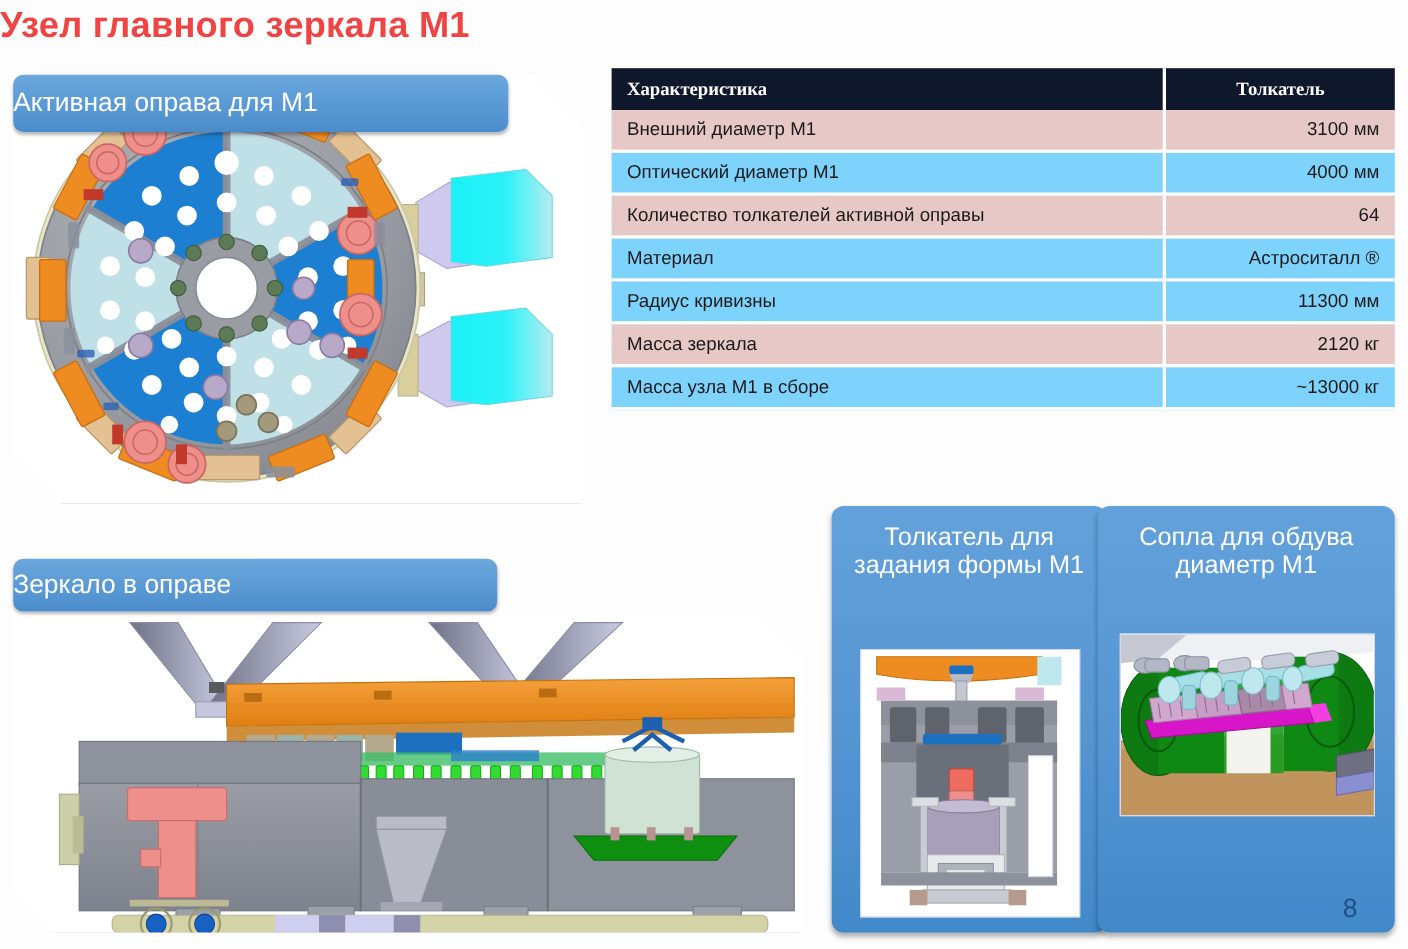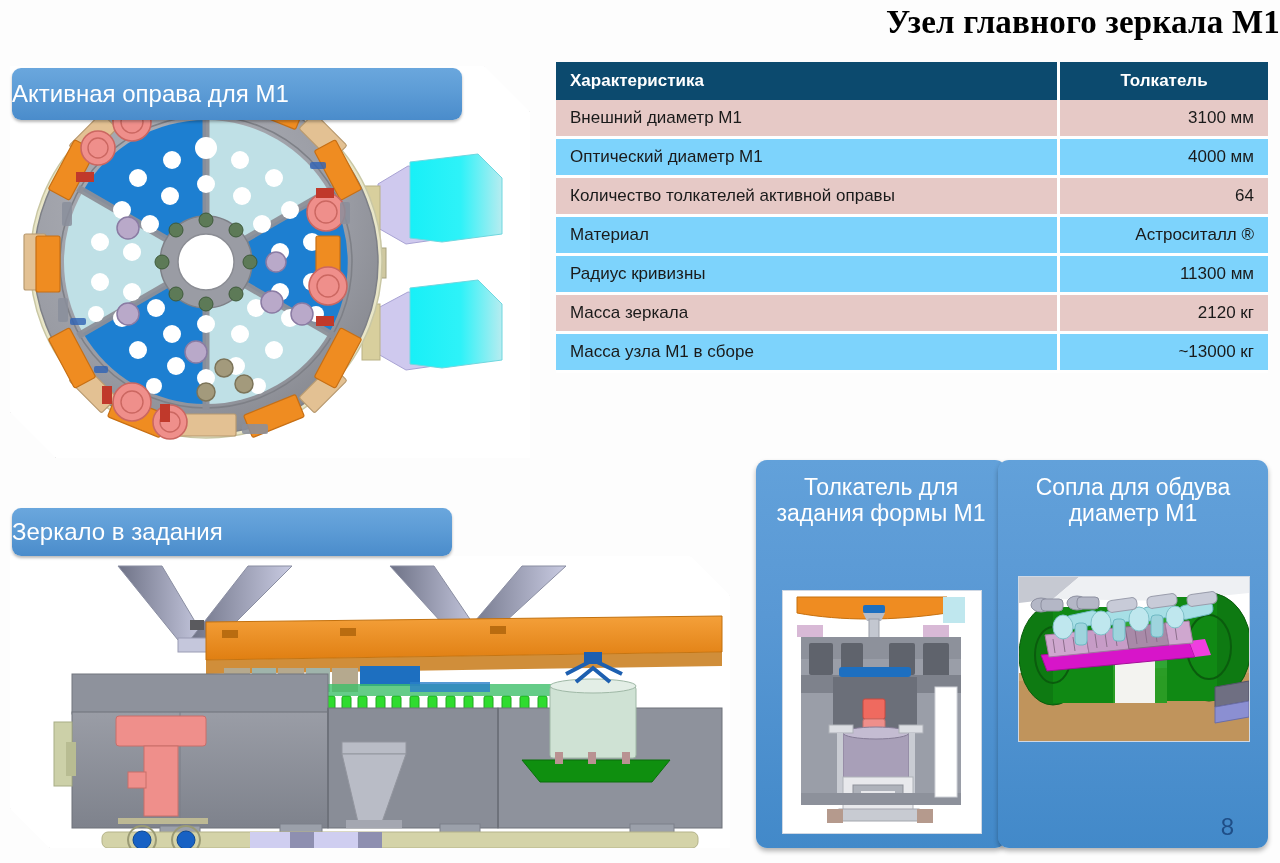--- a/index.html
+++ b/index.html
@@ -8,25 +8,24 @@
     width:1280px;height:863px;
     background:#ffffff;
     font-family:"Liberation Sans","DejaVu Sans",sans-serif;
     overflow:hidden;position:relative;
   }
   .slide{position:absolute;inset:0;background:#fdfdfd;}
 
   
   .slide-title{
     position:absolute;left:0;top:4px;width:1280px;
-    text-align:right;
-    font-size:33px;font-weight:bold;color:#000000;
+    text-align:left;
+    font-size:33px;font-weight:bold;color:#ef4444;
     letter-spacing:.2px;
     text-shadow:0 1px 1px rgba(255,255,255,.9);
-    font-family:Liberation Serif, serif;
   }
 
   
   .banner{
     position:absolute;
     background:linear-gradient(to bottom,#6aa7dd 0%,#5d9cd6 45%,#4a8ccb 100%);
     border-radius:9px;
     box-shadow:0 2px 3px rgba(0,0,0,.28);
     color:#ffffff;
     display:flex;align-items:center;
@@ -55,23 +54,23 @@
   #card-cell{left:10px;top:66px;width:520px;height:392px;}
   #cell-fig{position:absolute;left:0;top:0;width:520px;height:392px;}
 
   
   .spec-table{
     position:absolute;left:556px;top:62px;width:712px;
     border-collapse:separate;border-spacing:0 0;
     font-size:17px;color:#1a1a1a;
   }
   .spec-table th{
-    background:#0c4a6e;color:#fff;font-weight:bold;
+    background:#0f172a;color:#fff;font-weight:bold;
     font-size:17px;text-align:left;
-    padding:9px 14px;border-right:3px solid #ffffff;
+    padding:9px 14px;border-right:3px solid #ffffff;font-family:Liberation Serif, serif;
   }
   .spec-table th.val{text-align:center;border-right:none;}
   .spec-table td{
     padding:8px 14px;border-right:3px solid #ffffff;border-bottom:3px solid #ffffff;
     white-space:nowrap;
     margin-top:36px;
   }
   .spec-table td.val{text-align:right;border-right:none;}
   .spec-table tr.odd td{background:#e6c9c6;}
   .spec-table tr.even td{background:#7dd3fc;}
@@ -468,21 +467,21 @@
         <rect x="348" y="276" width="24" height="16" fill="#8e8fb0"></rect>
         <circle cx="132" cy="284" r="9" fill="#1761c4" stroke="#0f478f" stroke-width="1"></circle>
         <circle cx="176" cy="284" r="9" fill="#1761c4" stroke="#0f478f" stroke-width="1"></circle>
         <circle cx="132" cy="284" r="14" fill="none" stroke="#9a9a74" stroke-width="2"></circle>
         <circle cx="176" cy="284" r="14" fill="none" stroke="#9a9a74" stroke-width="2"></circle>
       </g>
     </svg>
   </div>
 
   <div class="banner" id="banner-cell">
-    <span>Зеркало в задания</span>
+    <span>Зеркало в оправе</span>
   </div>
 
   <div class="bluepanel" id="panel-actuator">
     <div class="panel-title">Толкатель для задания формы М1</div>
     <div class="panel-img" id="actuator-img">
       <svg viewBox="0 0 198 242" width="198" height="242">
         <rect x="0" y="0" width="198" height="242" fill="#ffffff"></rect>
 
         <path d="M14,6 L164,6 L164,22 C110,30 58,30 14,22 Z" fill="#ef8c21" stroke="#c6700f" stroke-width="1"></path>
         <rect x="160" y="6" width="22" height="26" fill="#bfe7ee"></rect>

